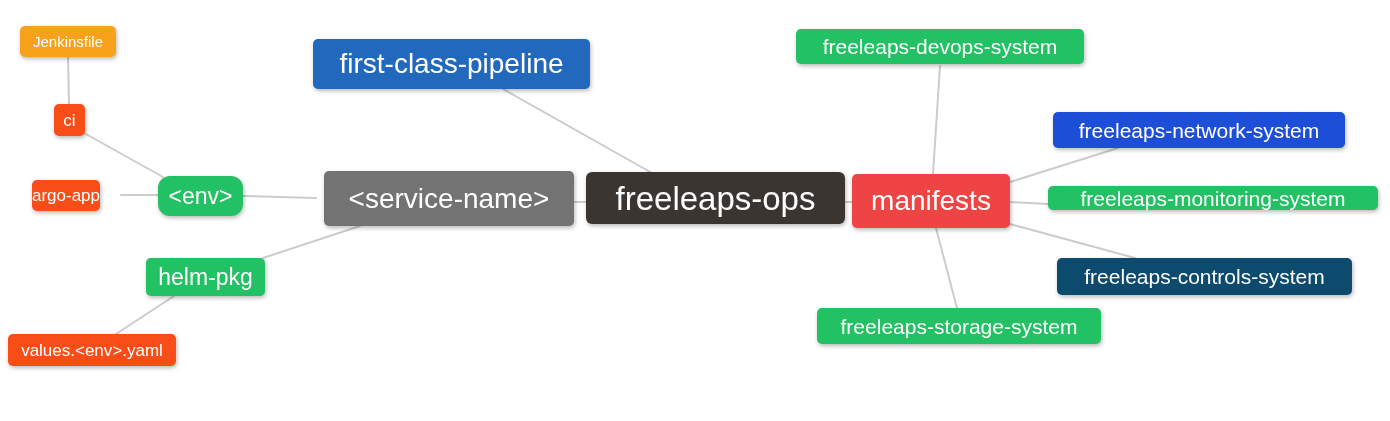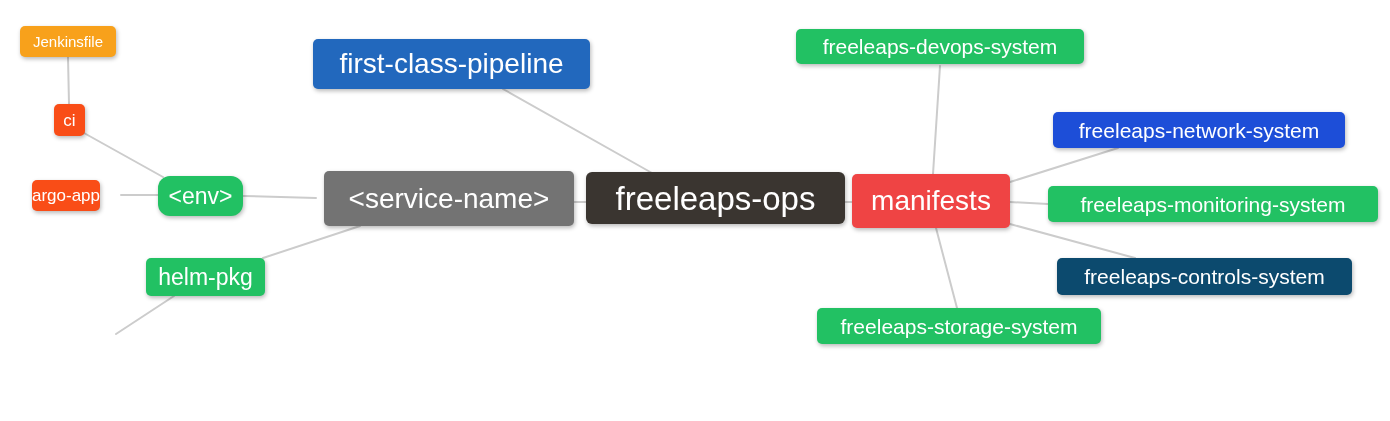--- a/index.html
+++ b/index.html
@@ -69,20 +69,21 @@
     </svg>
   <div class="nodes">
       <div class="node root" style="left: 586px; top: 172px; width: 259px; height: 52px; background: rgb(58, 53, 48); color: rgb(255, 255, 255); font-size: 33px;">freeleaps-ops</div>
       <div class="node" style="left: 313px; top: 39px; width: 277px; height: 50px; background: rgb(34, 104, 189); color: rgb(255, 255, 255); font-size: 28px;">first-class-pipeline</div>
       <div class="node" style="left: 316px; top: 171px; width: 250px; height: 55px; background: #737373; color: rgb(255, 255, 255); font-size: 28px; margin-left: 8px;">&lt;service-name&gt;</div>
       <div class="node" style="left: 852px; top: 174px; width: 158px; height: 54px; background: #ef4444; color: rgb(255, 255, 255); font-size: 28px;">manifests</div>
       <div class="node" style="left: 158px; top: 176px; width: 85px; height: 40px; background: rgb(34, 193, 99); color: rgb(255, 255, 255); font-size: 23px; border-radius: 12px;">&lt;env&gt;</div>
       <div class="node" style="left: 146px; top: 258px; width: 119px; height: 38px; background: rgb(34, 193, 99); color: rgb(255, 255, 255); font-size: 23px;">helm-pkg</div>
       <div class="node" style="left: 54px; top: 104px; width: 31px; height: 32px; background: rgb(249, 77, 23); color: rgb(255, 255, 255); font-size: 17px;">ci</div>
       <div class="node" style="left: 32px; top: 180px; width: 68px; height: 31px; background: rgb(249, 77, 23); color: rgb(255, 255, 255); font-size: 17px;">argo-app</div>
+      <div class="node" style="left: 8px; top: 334px; width: 168px; height: 32px; background: rgb(249, 77, 23); color: rgb(255, 255, 255); font-size: 17px;">values.&lt;env&gt;.yaml</div>
       <div class="node" style="left: 20px; top: 26px; width: 96px; height: 31px; background: rgb(248, 161, 27); color: rgb(255, 255, 255); font-size: 15px;">Jenkinsfile</div>
       <div class="node" style="left: 796px; top: 29px; width: 288px; height: 35px; background: rgb(34, 193, 99); color: rgb(255, 255, 255); font-size: 21px;">freeleaps-devops-system</div>
       <div class="node" style="left: 1053px; top: 112px; width: 292px; height: 36px; background: #1d4ed8; color: rgb(255, 255, 255); font-size: 21px;">freeleaps-network-system</div>
-      <div class="node" style="left: 1048px; top: 186px; width: 330px; height: 36px; background: rgb(34, 193, 99); color: rgb(255, 255, 255); font-size: 21px;">freeleaps-monitoring-system</div>
+      <div class="node" style="left: 1048px; top: 186px; width: 330px; height: 24px; background: rgb(34, 193, 99); color: rgb(255, 255, 255); font-size: 21px;">freeleaps-monitoring-system</div>
       <div class="node" style="left: 1057px; top: 258px; width: 295px; height: 37px; background: #0c4a6e; color: rgb(255, 255, 255); font-size: 21px;">freeleaps-controls-system</div>
       <div class="node" style="left: 817px; top: 308px; width: 284px; height: 36px; background: rgb(34, 193, 99); color: rgb(255, 255, 255); font-size: 21px;">freeleaps-storage-system</div>
     </div>
 </div>
 
 </body></html>

